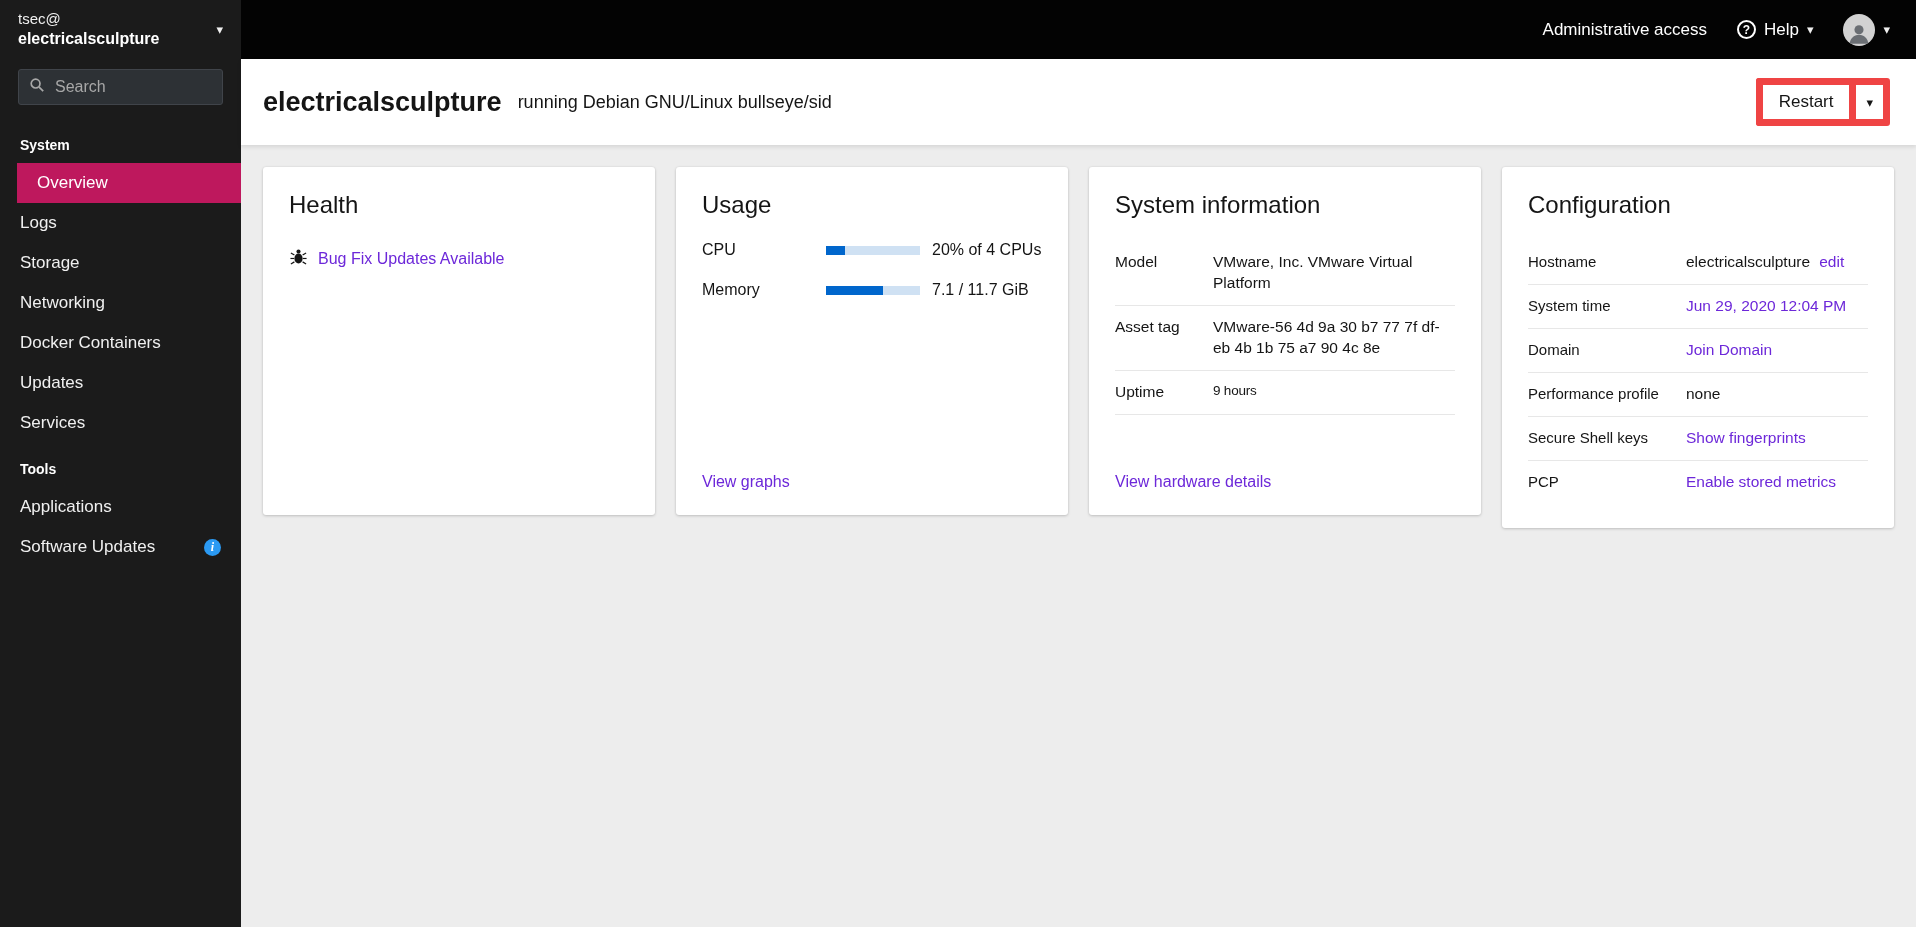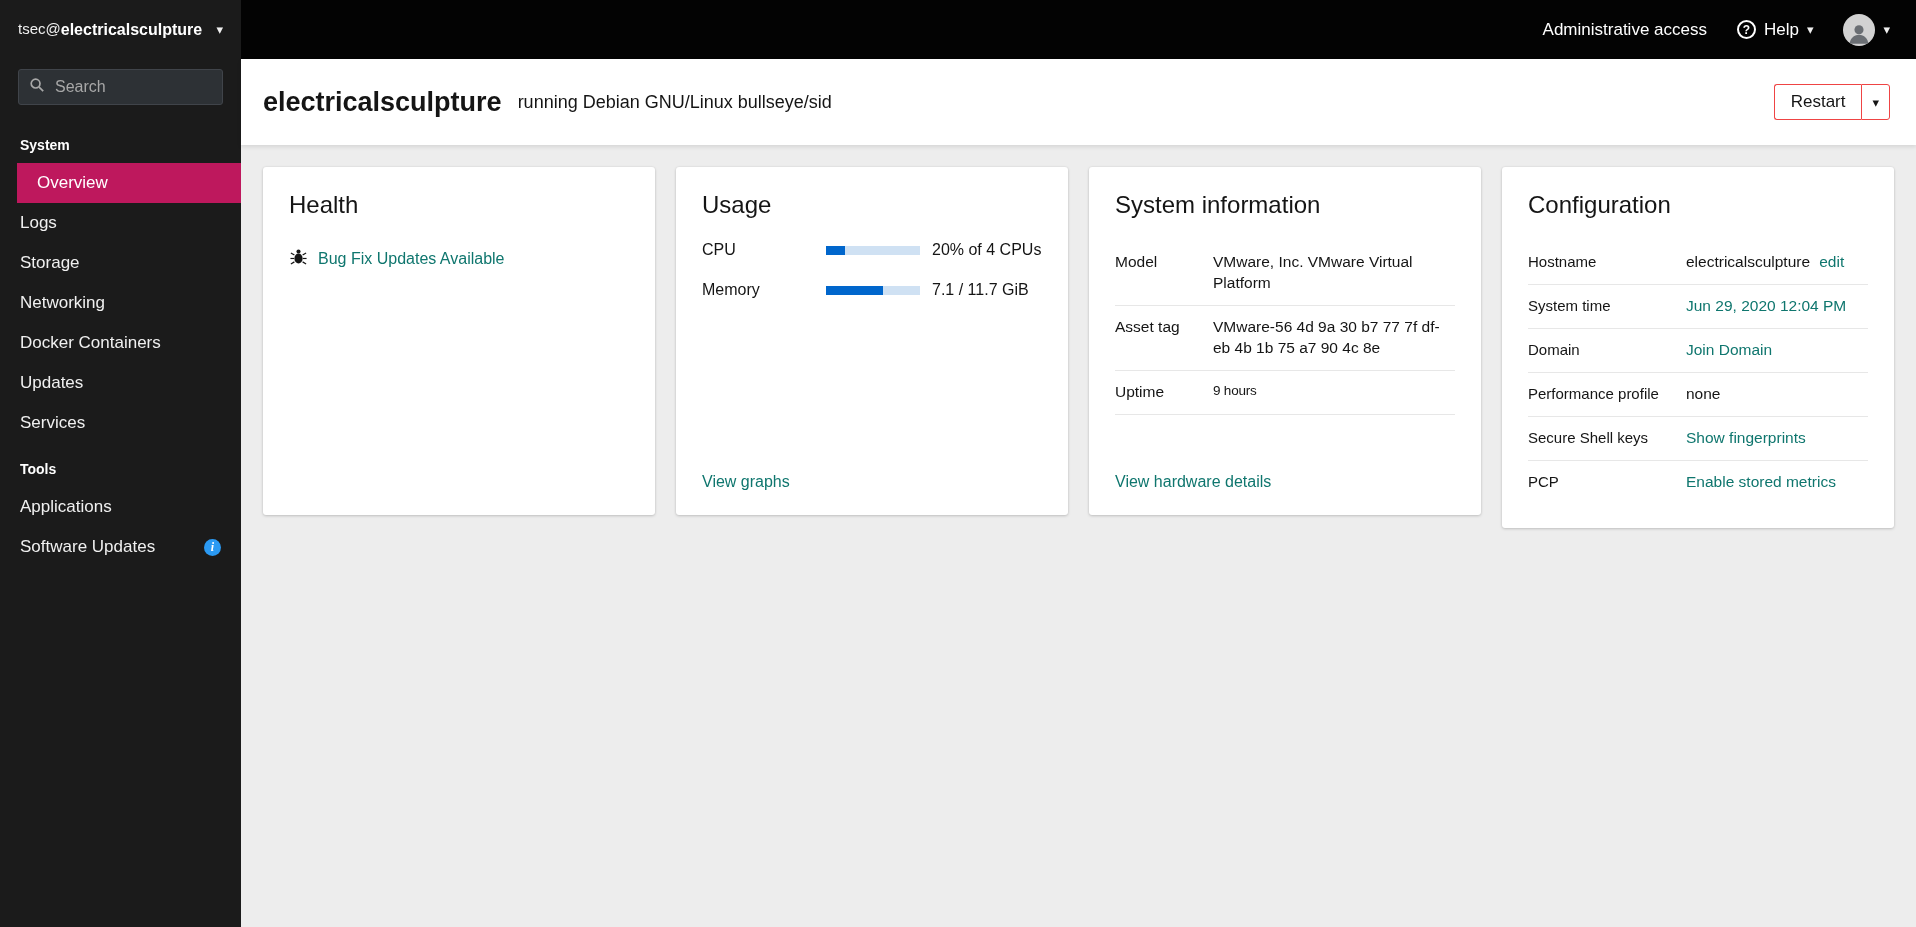--- a/index.html
+++ b/index.html
@@ -17,21 +17,21 @@
   .sidebar {
     width: 241px; min-width: 241px; height: 100%;
     background: #1b1b1b; color: #f0f0f0;
     display: flex; flex-direction: column;
   }
   .host-switcher {
     display: flex; align-items: center; justify-content: space-between;
     padding: 10px 18px; min-height: 59px; cursor: pointer;
     background: #1b1b1b;
   }
-  .host-text { display: flex; line-height: 1.25; }
+  .host-text { display: flex; flex-direction: column; line-height: 1.25; }
   .host-text .user { font-size: 15px; color: #f0f0f0; }
   .host-text .host { font-size: 16px; font-weight: bold; color: #fff; }
   .caret { font-size: 13px; color: #f0f0f0; line-height: 1; }
   .caret.dark { color: #151515; }
 
   .search-wrap {
     margin: 10px 18px 14px 18px;
     display: flex; align-items: center; gap: 8px;
     background: #2d3135; border: 1px solid #40444a; border-radius: 3px;
     padding: 7px 10px;
@@ -91,42 +91,42 @@
     box-shadow: 0 2px 4px rgba(3,3,3,0.1);
     position: relative; z-index: 2;
   }
   .page-header h1 {
     margin: 0; font-size: 27px; font-weight: bold; color: #151515;
   }
   .os-subtitle { font-size: 18px; margin-left: 16px; color: #151515; }
   .restart-split { margin-left: auto; display: flex; }
   .restart-split button {
     font-family: inherit; font-size: 17px; color: #151515;
-    background: #fff; border: 1px solid #ef4444; cursor: pointer;
+    background: #fff; border: 7px solid #ef4444; cursor: pointer;
     padding: 7px 16px;
   }
   .restart-split button:first-child { border-radius: 3px 0 0 3px; border-right: none; }
   .restart-split button.toggle { border-radius: 0 3px 3px 0; padding: 7px 10px; }
 
   .content {
     flex: 1; background: #ededed;
     padding: 22px; overflow: hidden;
     display: grid; grid-template-columns: repeat(4, 1fr);
     gap: 21px; align-items: start;
   }
 
   
   .card {
     background: #fff; border-radius: 3px;
     box-shadow: 0 1px 3px rgba(3,3,3,0.18), 0 0 2px rgba(3,3,3,0.08);
     padding: 24px 26px; min-height: 348px;
     display: flex; flex-direction: column;
   }
   .card h2 { margin: 0 0 22px 0; font-size: 24px; font-weight: 400; color: #151515; }
-  .card a.link { color: #0f766e; text-decoration: none; font-size: 16px; cursor: pointer; }
+  .card a.link { color: #6d28d9; text-decoration: none; font-size: 16px; cursor: pointer; }
   .card .footer-link { margin-top: auto; }
 
   .health-item { display: flex; align-items: center; gap: 10px; margin-top: 6px; }
 
   
   .usage-row {
     display: grid; grid-template-columns: 112px 94px 1fr;
     gap: 12px; align-items: center; margin-bottom: 22px; font-size: 16px;
   }
   .progress-track { height: 9px; background: #cfe1f3; width: 94px; }

